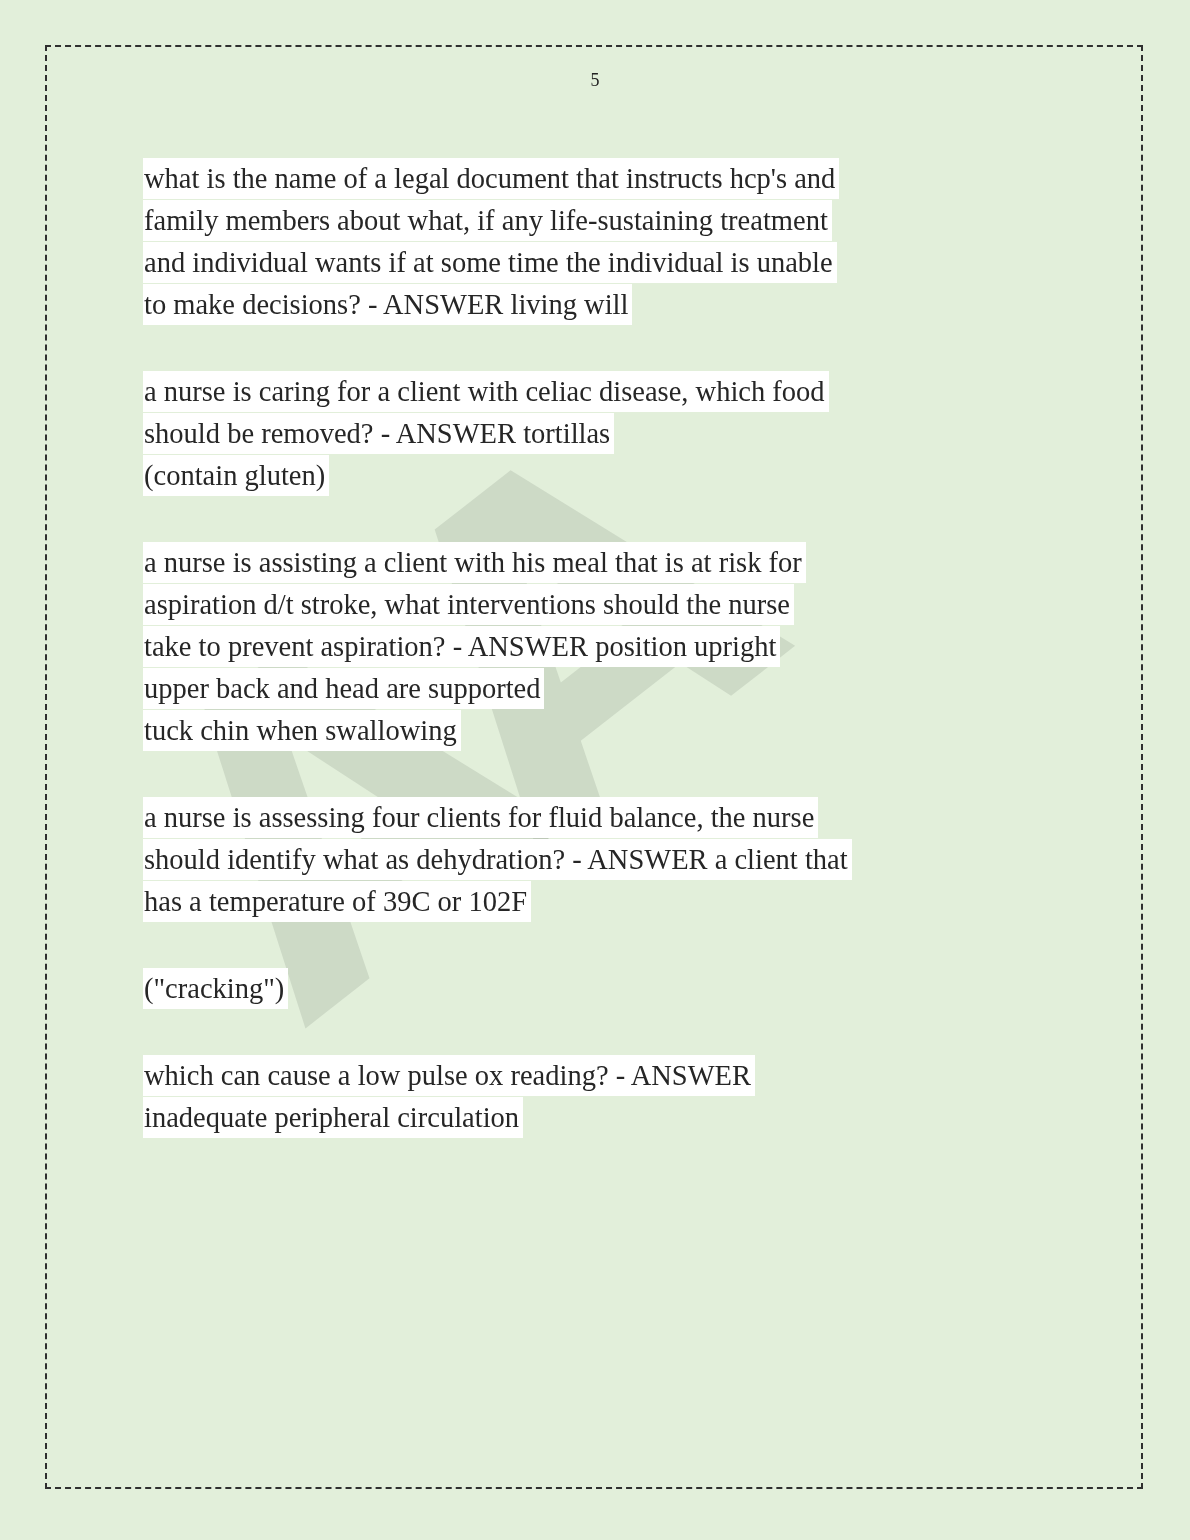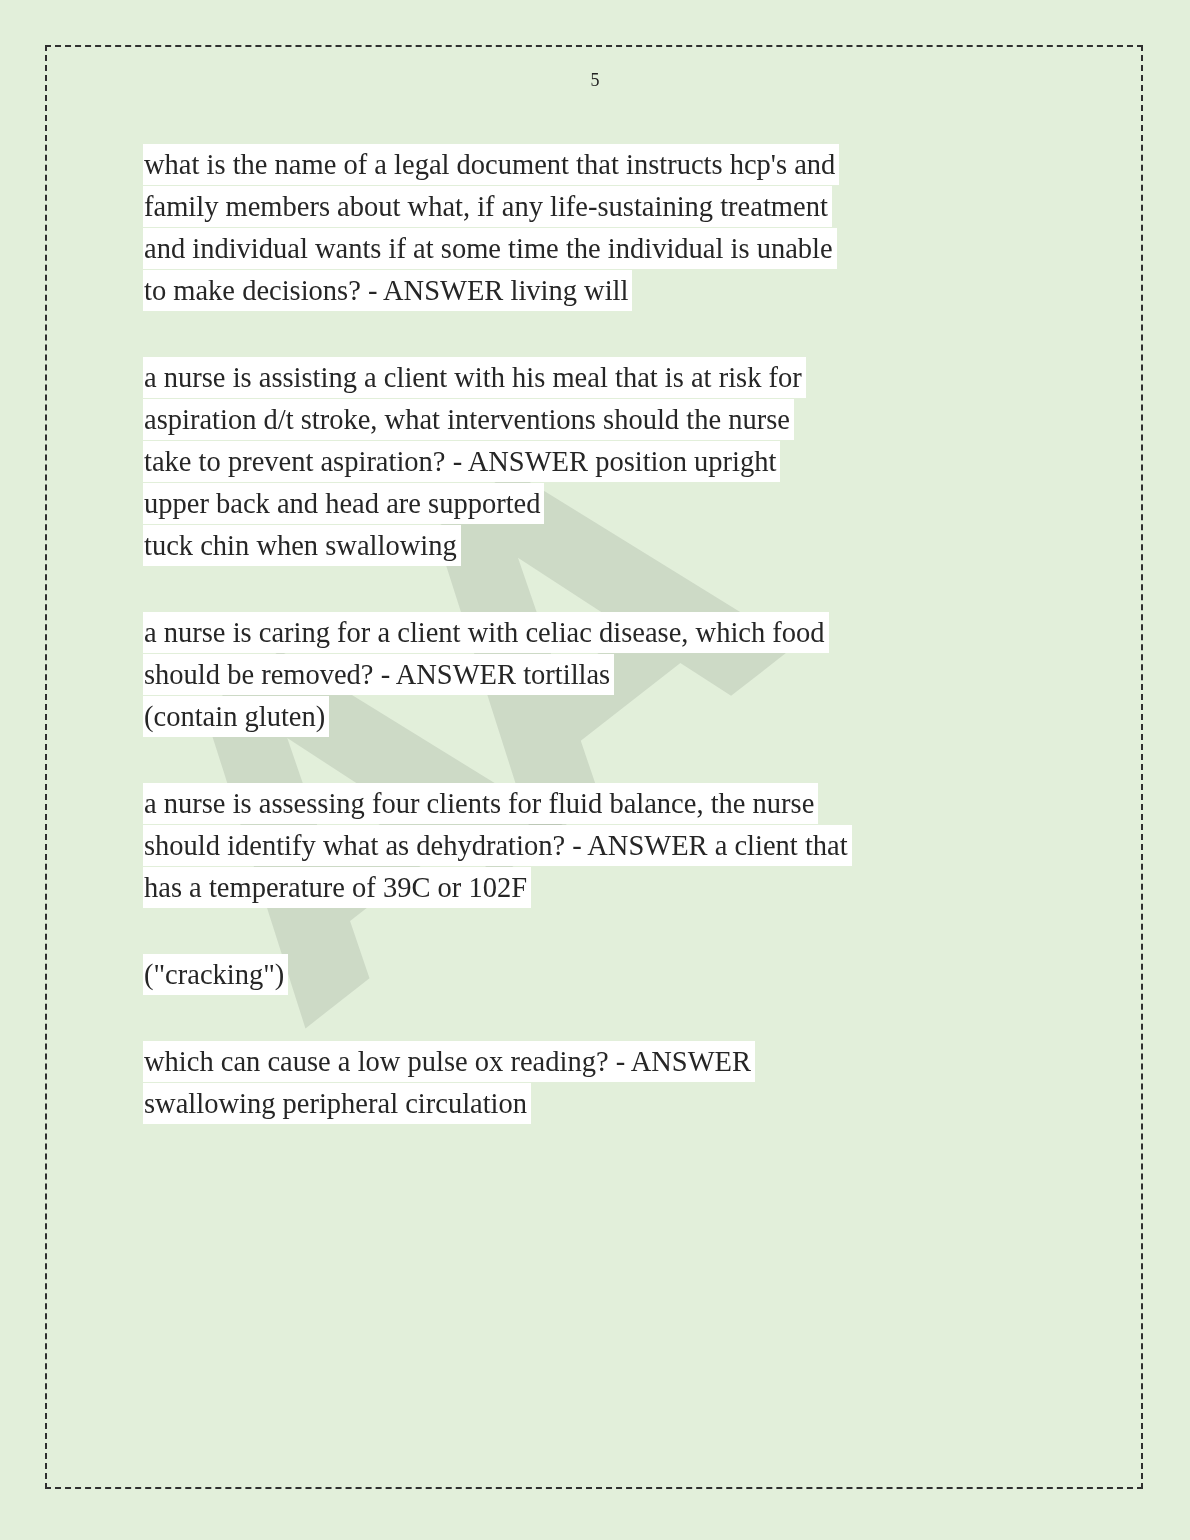--- a/index.html
+++ b/index.html
@@ -55,21 +55,21 @@
       position: absolute;
       left: 143px;
       top: 142px;
       width: 920px;
       z-index: 2;
     }
     .block {
       font-size: 28.5px;
       line-height: 42px;
       color: #262626;
-      margin: 2px 0 45px 0;
+      margin: 16px 0 45px 0;
       white-space: pre-wrap;
     }
     .block .hl {
       background: #ffffff;
       -webkit-box-decoration-break: clone;
       box-decoration-break: clone;
       padding: 5px 4px 5px 1px;
     }
   </style>
 </head>
@@ -79,27 +79,27 @@
 
 <div class="page-border"></div>
 
 <div class="page-number">5</div>
 
 <div class="content">
   <p class="block"><span class="hl">what is the name of a legal document that instructs hcp's and
 family members about what, if any life-sustaining treatment
 and individual wants if at some time the individual is unable
 to make decisions? - ANSWER living will</span></p>
+  <p class="block"><span class="hl">a nurse is caring for a client with celiac disease, which food
+should be removed? - ANSWER tortillas
+(contain gluten)</span></p>
   <p class="block"><span class="hl">a nurse is assisting a client with his meal that is at risk for
 aspiration d/t stroke, what interventions should the nurse
 take to prevent aspiration? - ANSWER position upright
 upper back and head are supported
 tuck chin when swallowing</span></p>
-  <p class="block"><span class="hl">a nurse is caring for a client with celiac disease, which food
-should be removed? - ANSWER tortillas
-(contain gluten)</span></p>
   <p class="block"><span class="hl">a nurse is assessing four clients for fluid balance, the nurse
 should identify what as dehydration? - ANSWER a client that
 has a temperature of 39C or 102F</span></p>
   <p class="block"><span class="hl">("cracking")</span></p>
   <p class="block"><span class="hl">which can cause a low pulse ox reading? - ANSWER
-swallowing peripheral circulation</span></p>
+inadequate peripheral circulation</span></p>
 </div>
 
 </body></html>

